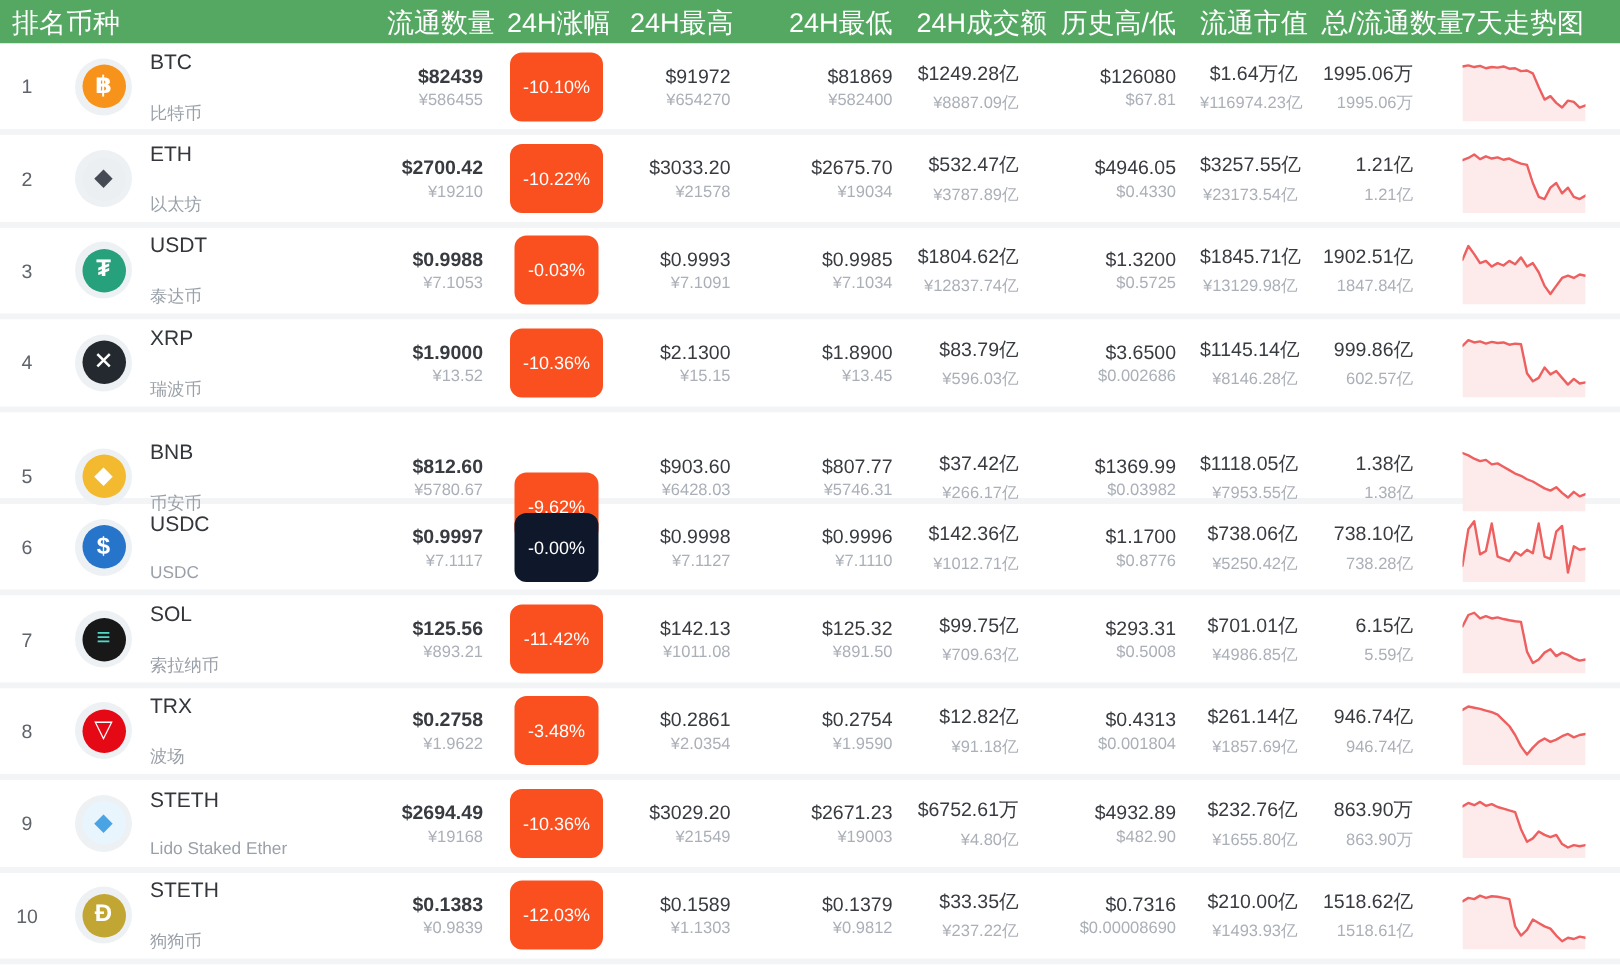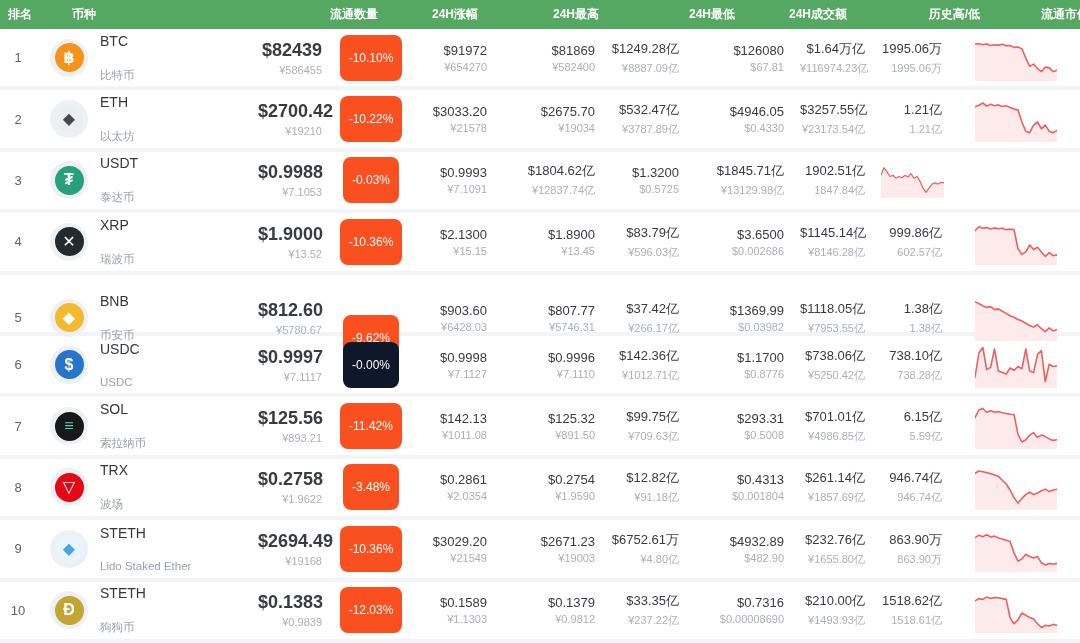--- a/index.html
+++ b/index.html
@@ -6,21 +6,21 @@
   html,body { width:1080px; background:#fff; }
   body { font-family:"Liberation Sans","DejaVu Sans",sans-serif; }
   .app { width:1080px; height:643px; overflow:hidden; display:flex; flex-direction:column; }
   .grid-row {
     display:grid;
     grid-template-columns:36px 214px 80px 82px 83px 108px 84px 105px 81px 77px 130px;
     align-items:center;
   }
   .thead {
     background:#54a862; height:29px; flex:0 0 29px;
-    color:#ffffff; font-size:12px; font-weight:bold;gap:28px;
+    color:#ffffff; font-size:18px; font-weight:normal;
   }
   .thead .c { padding:0 8px; white-space:nowrap; }
   .c-left   { text-align:left; }
   .c-center { text-align:center; }
   .c-right  { text-align:right; }
   .trow {
     height:61.4px; flex:0 0 61.4px; background:#ffffff;
     border-bottom:4px solid #f2f4f6; cursor:pointer;
   }
   .cell { padding:0 8px; white-space:nowrap; }
@@ -33,21 +33,21 @@
   .coin-icon {
     width:29px; height:29px; border-radius:50%;
     display:flex; align-items:center; justify-content:center;
     font-size:16px; font-weight:bold; line-height:1;
   }
   .coin-names { display:flex; flex-direction:column; gap:3px; }
   .coin-symbol { font-size:14px; color:#33363b; }
   .coin-name-cn { font-size:11.5px; color:#9aa0a8;margin-top:16px; }
   .v2 { display:flex; flex-direction:column; gap:3px; }
   .v-main { font-size:13px; color:#383b40; }
-  .v-main.bold { font-weight:bold; font-size:18px; }
+  .v-main.bold { font-weight:bold; font-size:13px; }
   .v-sub { font-size:11px; color:#abafb7; }
   .badge-wrap { display:flex; justify-content:center; }
   .badge {
     background:#fa4f1e; color:#ffffff; font-size:12px;
     padding:16px 9px; border-radius:8px; min-width:52px; text-align:center;
   }
   .spark-wrap { display:flex; justify-content:center; align-items:center; padding-right:6px; }
   .spark-wrap svg { display:block; }
 </style>
 </head>
@@ -184,20 +184,24 @@
       <span class="v-sub">¥7.1053</span>
     </div>
     <div class="cell badge-wrap">
       <span class="badge" style="background: rgb(250, 79, 30);">-0.03%</span>
     </div>
     <div class="cell v2 c-right">
       <span class="v-main">$0.9993</span>
       <span class="v-sub">¥7.1091</span>
     </div>
     <div class="cell v2 c-right">
+      <span class="v-main">$0.9985</span>
+      <span class="v-sub">¥7.1034</span>
+    </div>
+    <div class="cell v2 c-right">
       <span class="v-main">$1804.62亿</span>
       <span class="v-sub">¥12837.74亿</span>
     </div>
     <div class="cell v2 c-right">
       <span class="v-main">$1.3200</span>
       <span class="v-sub">$0.5725</span>
     </div>
     <div class="cell v2 c-right">
       <span class="v-main">$1845.71亿</span>
       <span class="v-sub">¥13129.98亿</span>

